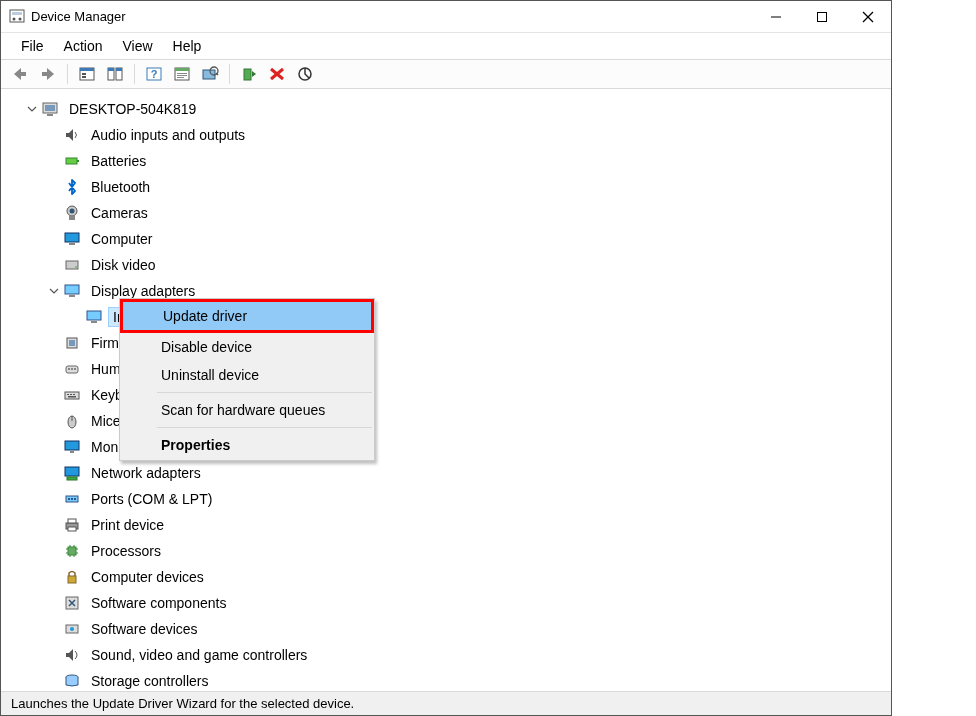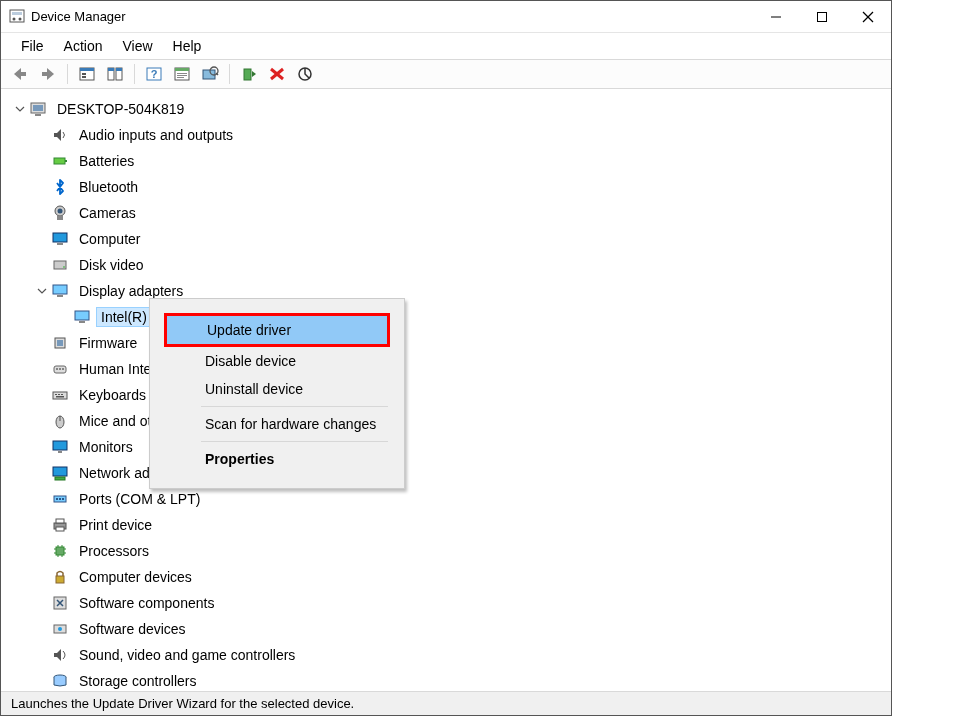--- a/index.html
+++ b/index.html
@@ -7,31 +7,31 @@
   .window { width: 892px; height: 716px; border: 1px solid #555; display: flex; flex-direction: column; position: relative; }
   .titlebar { height: 32px; display: flex; align-items: center; padding-left: 8px; border-bottom: 1px solid #e5e5e5; }
   .titlebar .title { margin-left: 6px; font-size: 13px; flex: 0 0 auto; }
   .titlebar .spacer { flex: 1; }
   .win-btn { width: 46px; height: 32px; display: flex; align-items: center; justify-content: center; }
   .menubar { height: 26px; display: flex; align-items: center; padding: 0 10px; font-size: 14px; }
   .menubar .menu-item { padding: 2px 10px; }
   .toolbar { height: 30px; display: flex; align-items: center; padding: 0 6px; gap: 2px; border-top: 1px solid #d9d9d9; border-bottom: 1px solid #d9d9d9; background: #fcfcfc; }
   .tool-btn { width: 26px; height: 24px; display: flex; align-items: center; justify-content: center; border: 1px solid transparent; }
   .tool-sep { width: 1px; height: 20px; background: #d9d9d9; margin: 0 4px; }
-  .tree { flex: 1; overflow: auto; padding: 6px 8px; border-top: 1px solid #fff; }
+  .tree { flex: 1; overflow: auto; padding: 6px 20px; border-top: 1px solid #fff; }
   .tree-root { list-style: none; margin: 0; padding: 0; }
   .tree-root ul { list-style: none; margin: 0; padding: 0 0 0 22px; }
   .tree-node { display: flex; align-items: center; height: 26px; position: relative; padding-left: 4px; }
   .tree-arrow { width: 14px; height: 14px; display: flex; align-items: center; justify-content: center; margin-right: 2px; color: #555; font-size: 10px; }
   .tree-icon { width: 18px; height: 18px; display: flex; align-items: center; justify-content: center; margin-right: 6px; }
   .tree-label { font-size: 14px; white-space: nowrap; padding: 1px 4px; }
   .tree-label.selected { background: #cde8ff; outline: 1px solid #99d1ff;}
   .statusbar { height: 24px; border-top: 1px solid #d9d9d9; display: flex; align-items: center; padding: 0 10px; font-size: 13px; background: #f0f0f0; }
   
-  .context-menu { position: absolute; left: 148px; top: 297px; width: 256px; background: #f0f0f0; border: 1px solid #ccc; box-shadow: 2px 3px 3px rgba(0,0,0,0.25); z-index: 1000; padding: 15px; }
+  .context-menu { position: absolute; left: 118px; top: 297px; width: 256px; background: #f0f0f0; border: 1px solid #ccc; box-shadow: 2px 3px 3px rgba(0,0,0,0.25); z-index: 1000; padding: 1px; }
   .ctx-item { height: 28px; display: flex; align-items: center; padding-left: 40px; font-size: 14px; position: relative; }
   .ctx-item.highlighted { background: #91c9f7; }
   .ctx-item.bold { font-weight: 600; }
   .ctx-sep { height: 1px; background: #d7d7d7; margin: 3px 1px 3px 36px; }
   .highlight-box { border: 3px solid #f00; position: relative; margin: -1px -1px 0 -1px;}
   svg { display: block; }
 </style>
 </head>
 <body>
 
@@ -480,18 +480,18 @@
     <span>Launches the Update Driver Wizard for the selected device.</span>
   </div>
 
   <div class="context-menu" id="ctx-menu">
       <div class="highlight-box">
         <div class="ctx-item highlighted">Update driver</div>
       </div>
       <div class="ctx-item">Disable device</div>
       <div class="ctx-item">Uninstall device</div>
       <div class="ctx-sep"></div>
-      <div class="ctx-item">Scan for hardware changes</div>
+      <div class="ctx-item">Scan for hardware queues</div>
       <div class="ctx-sep"></div>
       <div class="ctx-item bold">Properties</div>
     </div>
 
 </div>
 
 </body></html>

